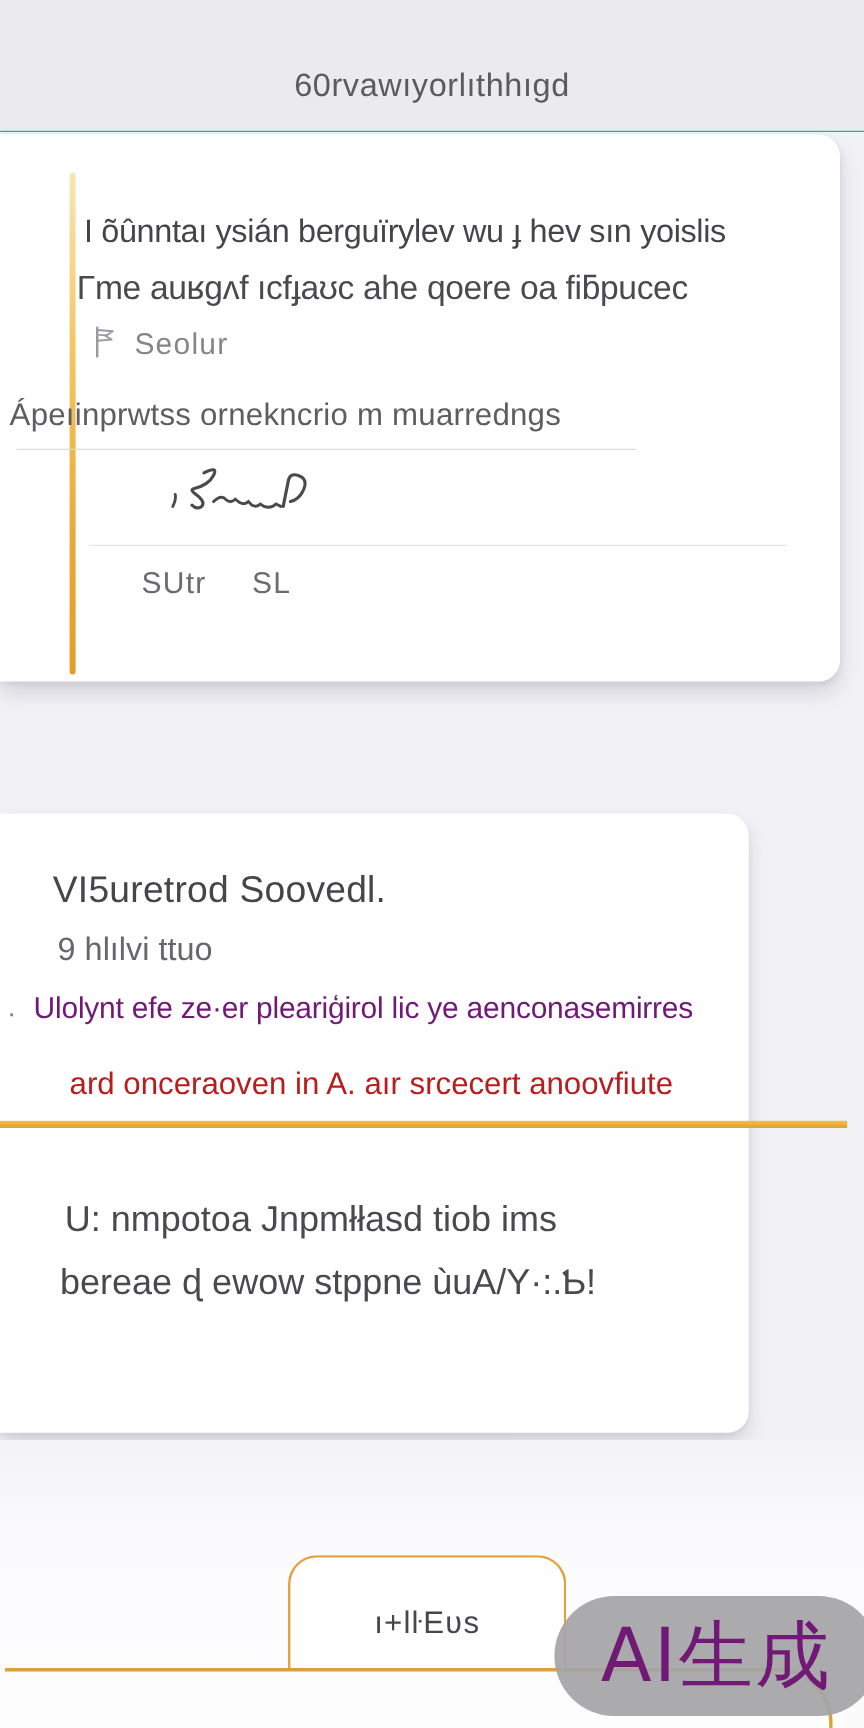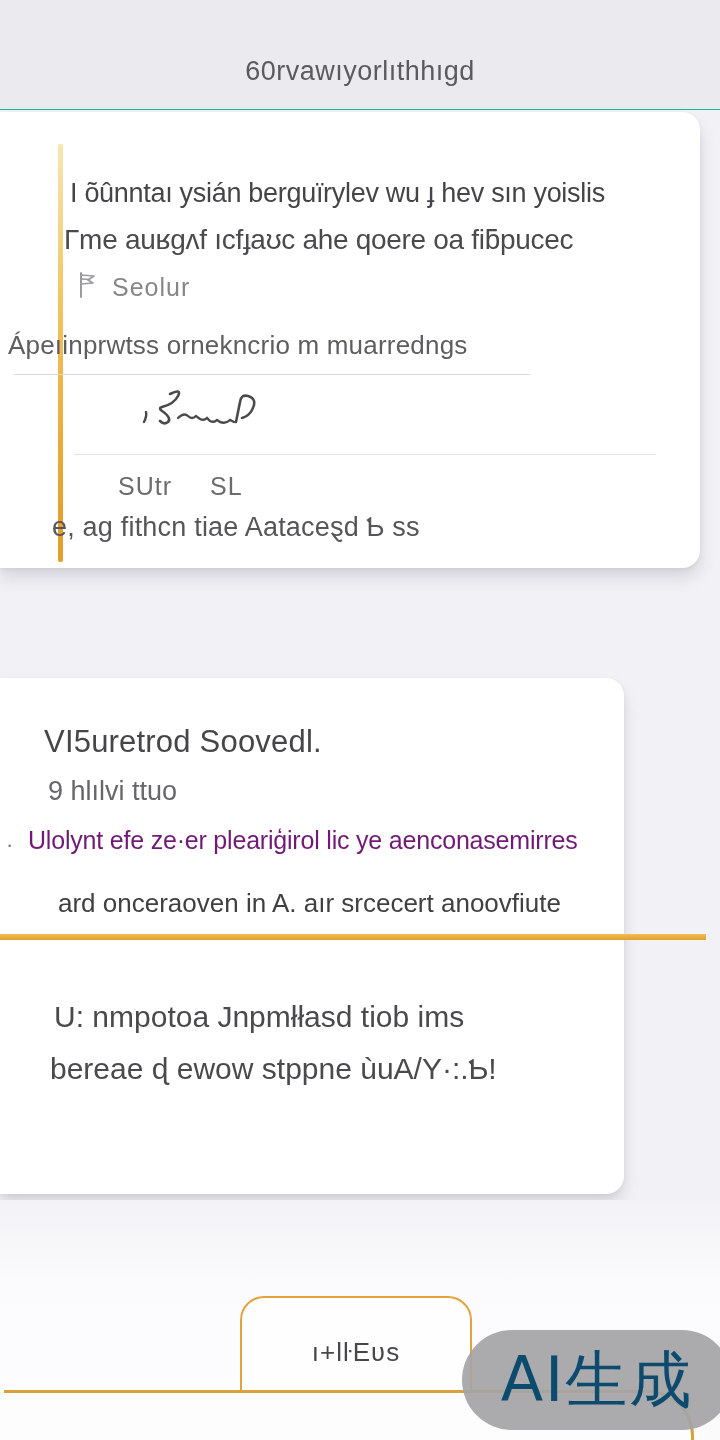--- a/index.html
+++ b/index.html
@@ -52,21 +52,21 @@
   .divider2 { position: absolute; left: 74px; top: 342px; width: 582px; height: 1px; background: #e4e4e9; }
   .c1-links { left: 118px; top: 360px; display: flex; gap: 38px; }
   .c1-link  { font-size: 25px; color: #6b6b70; letter-spacing: 1px; cursor: pointer; }
   .c1-footer{ left: 52px; top: 400px; font-size: 27px; color: #55555a; letter-spacing: 0.2px; }
 
   
   .c2-title    { left: 44px; top: 46px;  font-size: 31px; color: #46464a; letter-spacing: 0.2px; }
   .c2-subtitle { left: 48px; top: 98px;  font-size: 27px; color: #66666b; }
   .c2-bullet-marker { left: 6px; top: 154px; font-size: 22px; color: #77777c; }
   .c2-bullet   { left: 28px; top: 148px; font-size: 25px; color: #701a75; letter-spacing: -0.2px; }
-  .c2-line2    { left: 58px; top: 210px; font-size: 26px; color: #404040; }
+  .c2-line2    { left: 58px; top: 210px; font-size: 26px; color: #b91c1c; }
   .accent-hline {
     position: absolute; left: 0; top: 256px; width: 706px; height: 6px;
     background: linear-gradient(to bottom, #f1bd52, #e1a02c);
   }
   .c2-para1 { left: 54px; top: 322px; font-size: 30px; color: #4a4a4e; }
   .c2-para2 { left: 50px; top: 374px; font-size: 30px; color: #4a4a4e; }
   .c2-para3 { left: 50px; top: 428px; font-size: 29px; color: #4a4a4e; font-style: italic; }
 
   
   .bottom-area {
@@ -95,21 +95,21 @@
   .bottom-tab-label { font-size: 26px; color: #47474b; letter-spacing: 1px; }
 
   .watermark {
     position: absolute; left: 462px; top: 1330px; width: 270px; height: 100px;
     background: rgba(164,164,166,0.92);
     border-radius: 52px;
     display: flex; align-items: center; justify-content: center;
     z-index: 10;
   }
   .watermark-label {
-    font-size: 62px; color: #0c4a6e; letter-spacing: 2px;
+    font-size: 62px; color: #701a75; letter-spacing: 2px;
     font-family: "DejaVu Sans", sans-serif;
   }
 </style>
 </head>
 <body>
 
 <div class="screen">
 
   <div class="header">
     <div class="header-title">60rvawıyorlıthhıgd</div>
@@ -145,21 +145,20 @@
       </svg>
     </div>
 
     <div class="divider2"></div>
 
     <div class="abs c1-links">
       <span class="c1-link">SUtr</span>
       <span class="c1-link">SL</span>
     </div>
 
-    <div class="abs c1-footer">e, ag fithcn tiae Aataceȿd Ƅ ss</div>
   </div>
 
   <div class="card" id="card2">
     <div class="abs c2-title">VI5uretrod Soovedl.</div>
     <div class="abs c2-subtitle">9 hlılvi ttuo</div>
 
     <div class="abs c2-bullet-marker">·</div>
     <div class="abs c2-bullet">Ulolynt efe ze·er pleariģirol lic ye aenconasemirres</div>
     <div class="abs c2-line2">ard onceraoven in A. aır srcecert anoovfiute</div>
 

